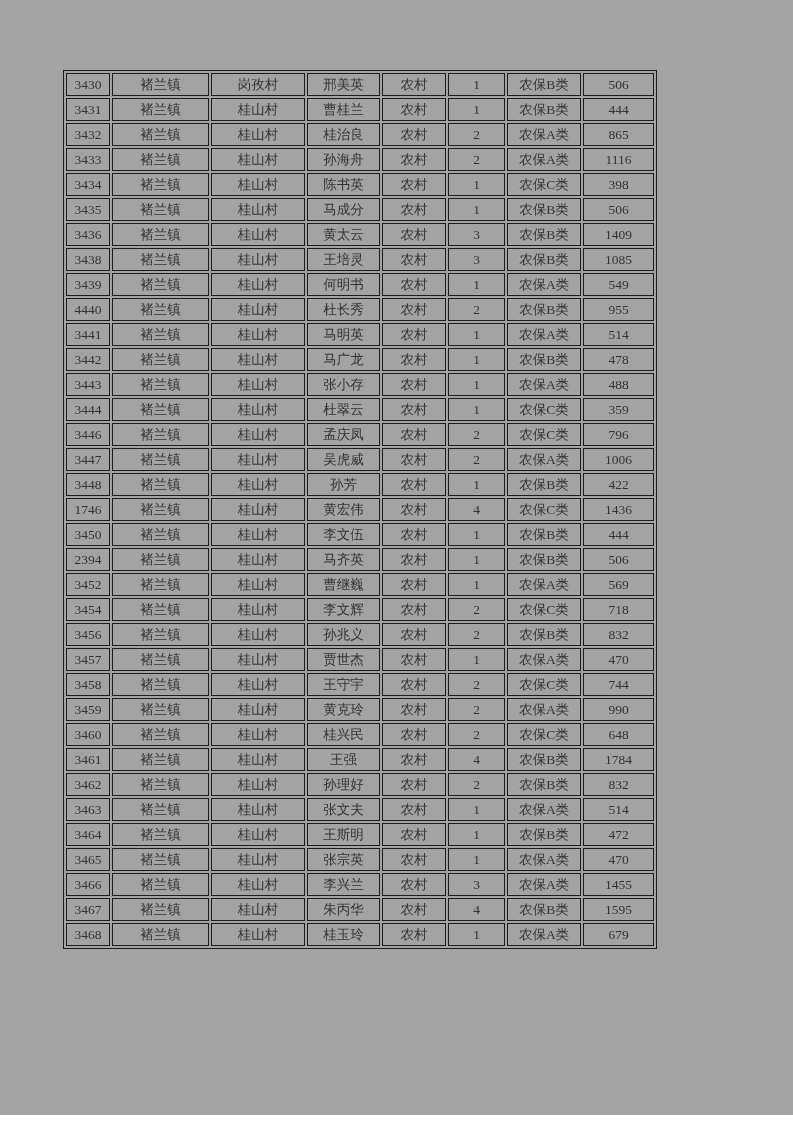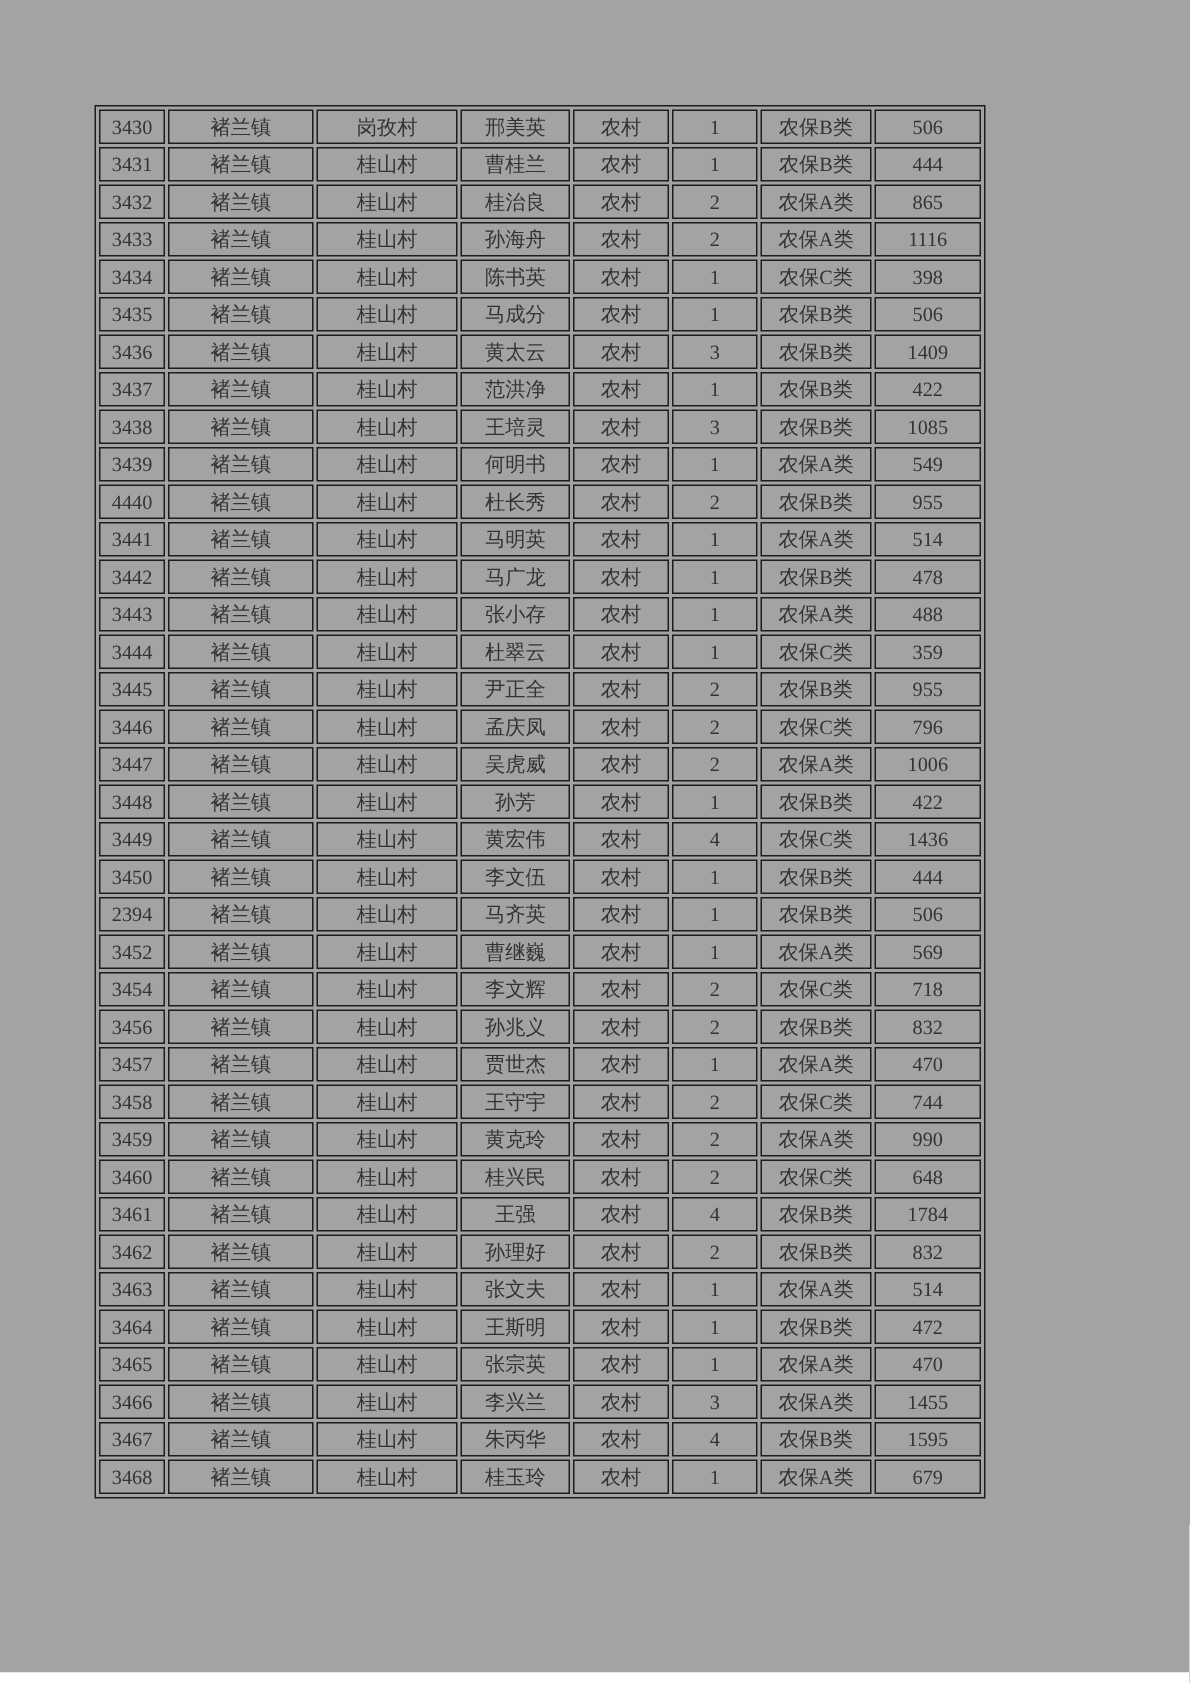--- a/index.html
+++ b/index.html
@@ -118,141 +118,121 @@
           <td>3436</td>
           <td>褚兰镇</td>
           <td>桂山村</td>
           <td>黄太云</td>
           <td>农村</td>
           <td>3</td>
           <td>农保B类</td>
           <td>1409</td>
         </tr>
         <tr>
-          <td>3437</td>
-          <td>褚兰镇</td>
-          <td>桂山村</td>
-          <td>范洪净</td>
+          <td>3438</td>
+          <td>褚兰镇</td>
+          <td>桂山村</td>
+          <td>王培灵</td>
+          <td>农村</td>
+          <td>3</td>
+          <td>农保B类</td>
+          <td>1085</td>
+        </tr>
+        <tr>
+          <td>3439</td>
+          <td>褚兰镇</td>
+          <td>桂山村</td>
+          <td>何明书</td>
+          <td>农村</td>
+          <td>1</td>
+          <td>农保A类</td>
+          <td>549</td>
+        </tr>
+        <tr>
+          <td>4440</td>
+          <td>褚兰镇</td>
+          <td>桂山村</td>
+          <td>杜长秀</td>
+          <td>农村</td>
+          <td>2</td>
+          <td>农保B类</td>
+          <td>955</td>
+        </tr>
+        <tr>
+          <td>3441</td>
+          <td>褚兰镇</td>
+          <td>桂山村</td>
+          <td>马明英</td>
+          <td>农村</td>
+          <td>1</td>
+          <td>农保A类</td>
+          <td>514</td>
+        </tr>
+        <tr>
+          <td>3442</td>
+          <td>褚兰镇</td>
+          <td>桂山村</td>
+          <td>马广龙</td>
+          <td>农村</td>
+          <td>1</td>
+          <td>农保B类</td>
+          <td>478</td>
+        </tr>
+        <tr>
+          <td>3443</td>
+          <td>褚兰镇</td>
+          <td>桂山村</td>
+          <td>张小存</td>
+          <td>农村</td>
+          <td>1</td>
+          <td>农保A类</td>
+          <td>488</td>
+        </tr>
+        <tr>
+          <td>3444</td>
+          <td>褚兰镇</td>
+          <td>桂山村</td>
+          <td>杜翠云</td>
+          <td>农村</td>
+          <td>1</td>
+          <td>农保C类</td>
+          <td>359</td>
+        </tr>
+        <tr>
+          <td>3446</td>
+          <td>褚兰镇</td>
+          <td>桂山村</td>
+          <td>孟庆凤</td>
+          <td>农村</td>
+          <td>2</td>
+          <td>农保C类</td>
+          <td>796</td>
+        </tr>
+        <tr>
+          <td>3447</td>
+          <td>褚兰镇</td>
+          <td>桂山村</td>
+          <td>吴虎威</td>
+          <td>农村</td>
+          <td>2</td>
+          <td>农保A类</td>
+          <td>1006</td>
+        </tr>
+        <tr>
+          <td>3448</td>
+          <td>褚兰镇</td>
+          <td>桂山村</td>
+          <td>孙芳</td>
           <td>农村</td>
           <td>1</td>
           <td>农保B类</td>
           <td>422</td>
         </tr>
         <tr>
-          <td>3438</td>
-          <td>褚兰镇</td>
-          <td>桂山村</td>
-          <td>王培灵</td>
-          <td>农村</td>
-          <td>3</td>
-          <td>农保B类</td>
-          <td>1085</td>
-        </tr>
-        <tr>
-          <td>3439</td>
-          <td>褚兰镇</td>
-          <td>桂山村</td>
-          <td>何明书</td>
-          <td>农村</td>
-          <td>1</td>
-          <td>农保A类</td>
-          <td>549</td>
-        </tr>
-        <tr>
-          <td>4440</td>
-          <td>褚兰镇</td>
-          <td>桂山村</td>
-          <td>杜长秀</td>
-          <td>农村</td>
-          <td>2</td>
-          <td>农保B类</td>
-          <td>955</td>
-        </tr>
-        <tr>
-          <td>3441</td>
-          <td>褚兰镇</td>
-          <td>桂山村</td>
-          <td>马明英</td>
-          <td>农村</td>
-          <td>1</td>
-          <td>农保A类</td>
-          <td>514</td>
-        </tr>
-        <tr>
-          <td>3442</td>
-          <td>褚兰镇</td>
-          <td>桂山村</td>
-          <td>马广龙</td>
-          <td>农村</td>
-          <td>1</td>
-          <td>农保B类</td>
-          <td>478</td>
-        </tr>
-        <tr>
-          <td>3443</td>
-          <td>褚兰镇</td>
-          <td>桂山村</td>
-          <td>张小存</td>
-          <td>农村</td>
-          <td>1</td>
-          <td>农保A类</td>
-          <td>488</td>
-        </tr>
-        <tr>
-          <td>3444</td>
-          <td>褚兰镇</td>
-          <td>桂山村</td>
-          <td>杜翠云</td>
-          <td>农村</td>
-          <td>1</td>
-          <td>农保C类</td>
-          <td>359</td>
-        </tr>
-        <tr>
-          <td>3445</td>
-          <td>褚兰镇</td>
-          <td>桂山村</td>
-          <td>尹正全</td>
-          <td>农村</td>
-          <td>2</td>
-          <td>农保B类</td>
-          <td>955</td>
-        </tr>
-        <tr>
-          <td>3446</td>
-          <td>褚兰镇</td>
-          <td>桂山村</td>
-          <td>孟庆凤</td>
-          <td>农村</td>
-          <td>2</td>
-          <td>农保C类</td>
-          <td>796</td>
-        </tr>
-        <tr>
-          <td>3447</td>
-          <td>褚兰镇</td>
-          <td>桂山村</td>
-          <td>吴虎威</td>
-          <td>农村</td>
-          <td>2</td>
-          <td>农保A类</td>
-          <td>1006</td>
-        </tr>
-        <tr>
-          <td>3448</td>
-          <td>褚兰镇</td>
-          <td>桂山村</td>
-          <td>孙芳</td>
-          <td>农村</td>
-          <td>1</td>
-          <td>农保B类</td>
-          <td>422</td>
-        </tr>
-        <tr>
-          <td>3449</td>
+          <td>1746</td>
           <td>褚兰镇</td>
           <td>桂山村</td>
           <td>黄宏伟</td>
           <td>农村</td>
           <td>4</td>
           <td>农保C类</td>
           <td>1436</td>
         </tr>
         <tr>
           <td>3450</td>

